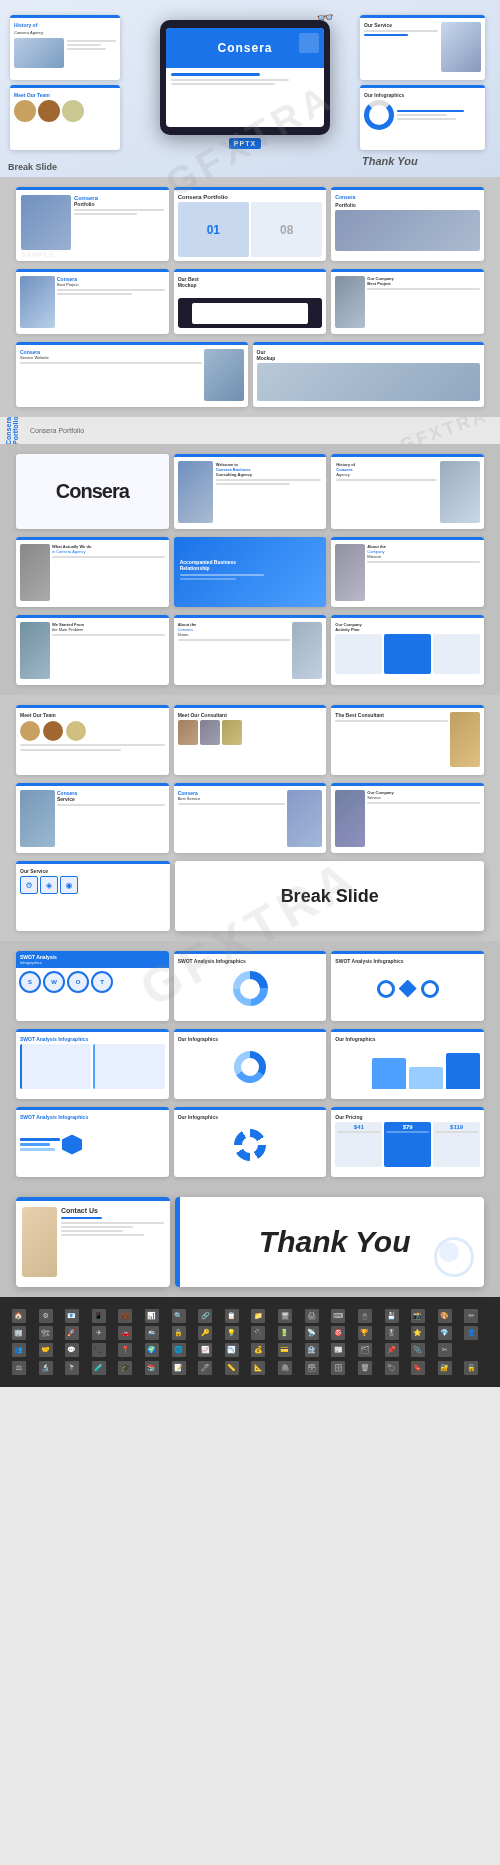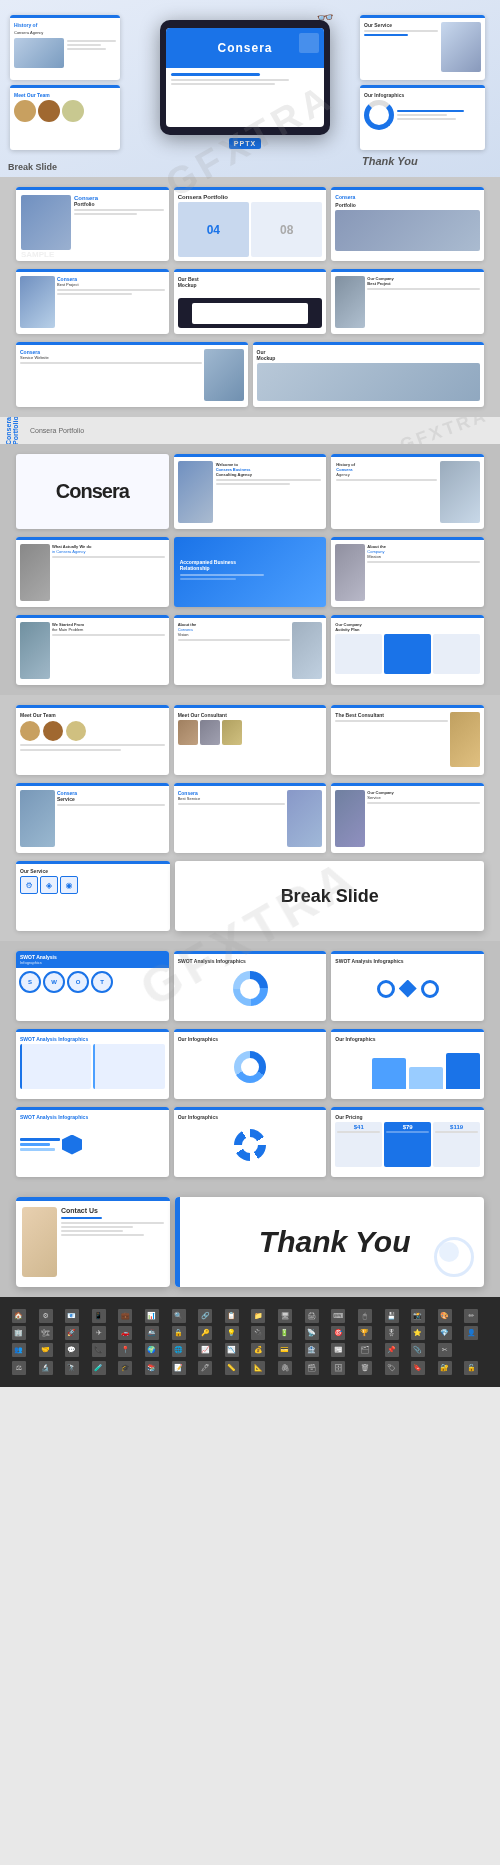--- a/index.html
+++ b/index.html
@@ -172,21 +172,21 @@
           </div>
         </div>
         <div style="position:absolute; bottom:2px; left:5px; font-size:8px; font-weight:900; color:rgba(150,150,150,0.15);">SAMPLE</div>
       </div>
 
       <div style="flex:2; background:#fff; border-radius:3px; box-shadow:0 1px 4px rgba(0,0,0,0.15); overflow:hidden; min-height:70px;">
         <div style="height:3px; background:#1a73e8;"></div>
         <div style="padding:4px;">
           <div style="font-size:6px; font-weight:bold; color:#333; margin-bottom:2px;">Consera Portfolio</div>
           <div style="display:grid; grid-template-columns:1fr 1fr; gap:2px; height:55px;">
-            <div style="background:#c8d8ee; border-radius:2px; display:flex; align-items:center; justify-content:center; font-size:12px; font-weight:900; color:#1a73e8;">04</div>
+            <div style="background:#c8d8ee; border-radius:2px; display:flex; align-items:center; justify-content:center; font-size:12px; font-weight:900; color:#1a73e8;">01</div>
             <div style="background:#e8eef8; border-radius:2px; display:flex; align-items:center; justify-content:center; font-size:12px; font-weight:900; color:#aaa;">08</div>
           </div>
         </div>
       </div>
 
       <div style="flex:2; background:#fff; border-radius:3px; box-shadow:0 1px 4px rgba(0,0,0,0.15); overflow:hidden; min-height:70px;">
         <div style="height:3px; background:#1a73e8;"></div>
         <div style="padding:4px; display:flex; flex-direction:column; gap:2px; height:65px;">
           <div style="font-size:5px; font-weight:bold; color:#1a73e8;">Consera</div>
           <div style="font-size:5px; font-weight:bold; color:#333;">Portfolio</div>

